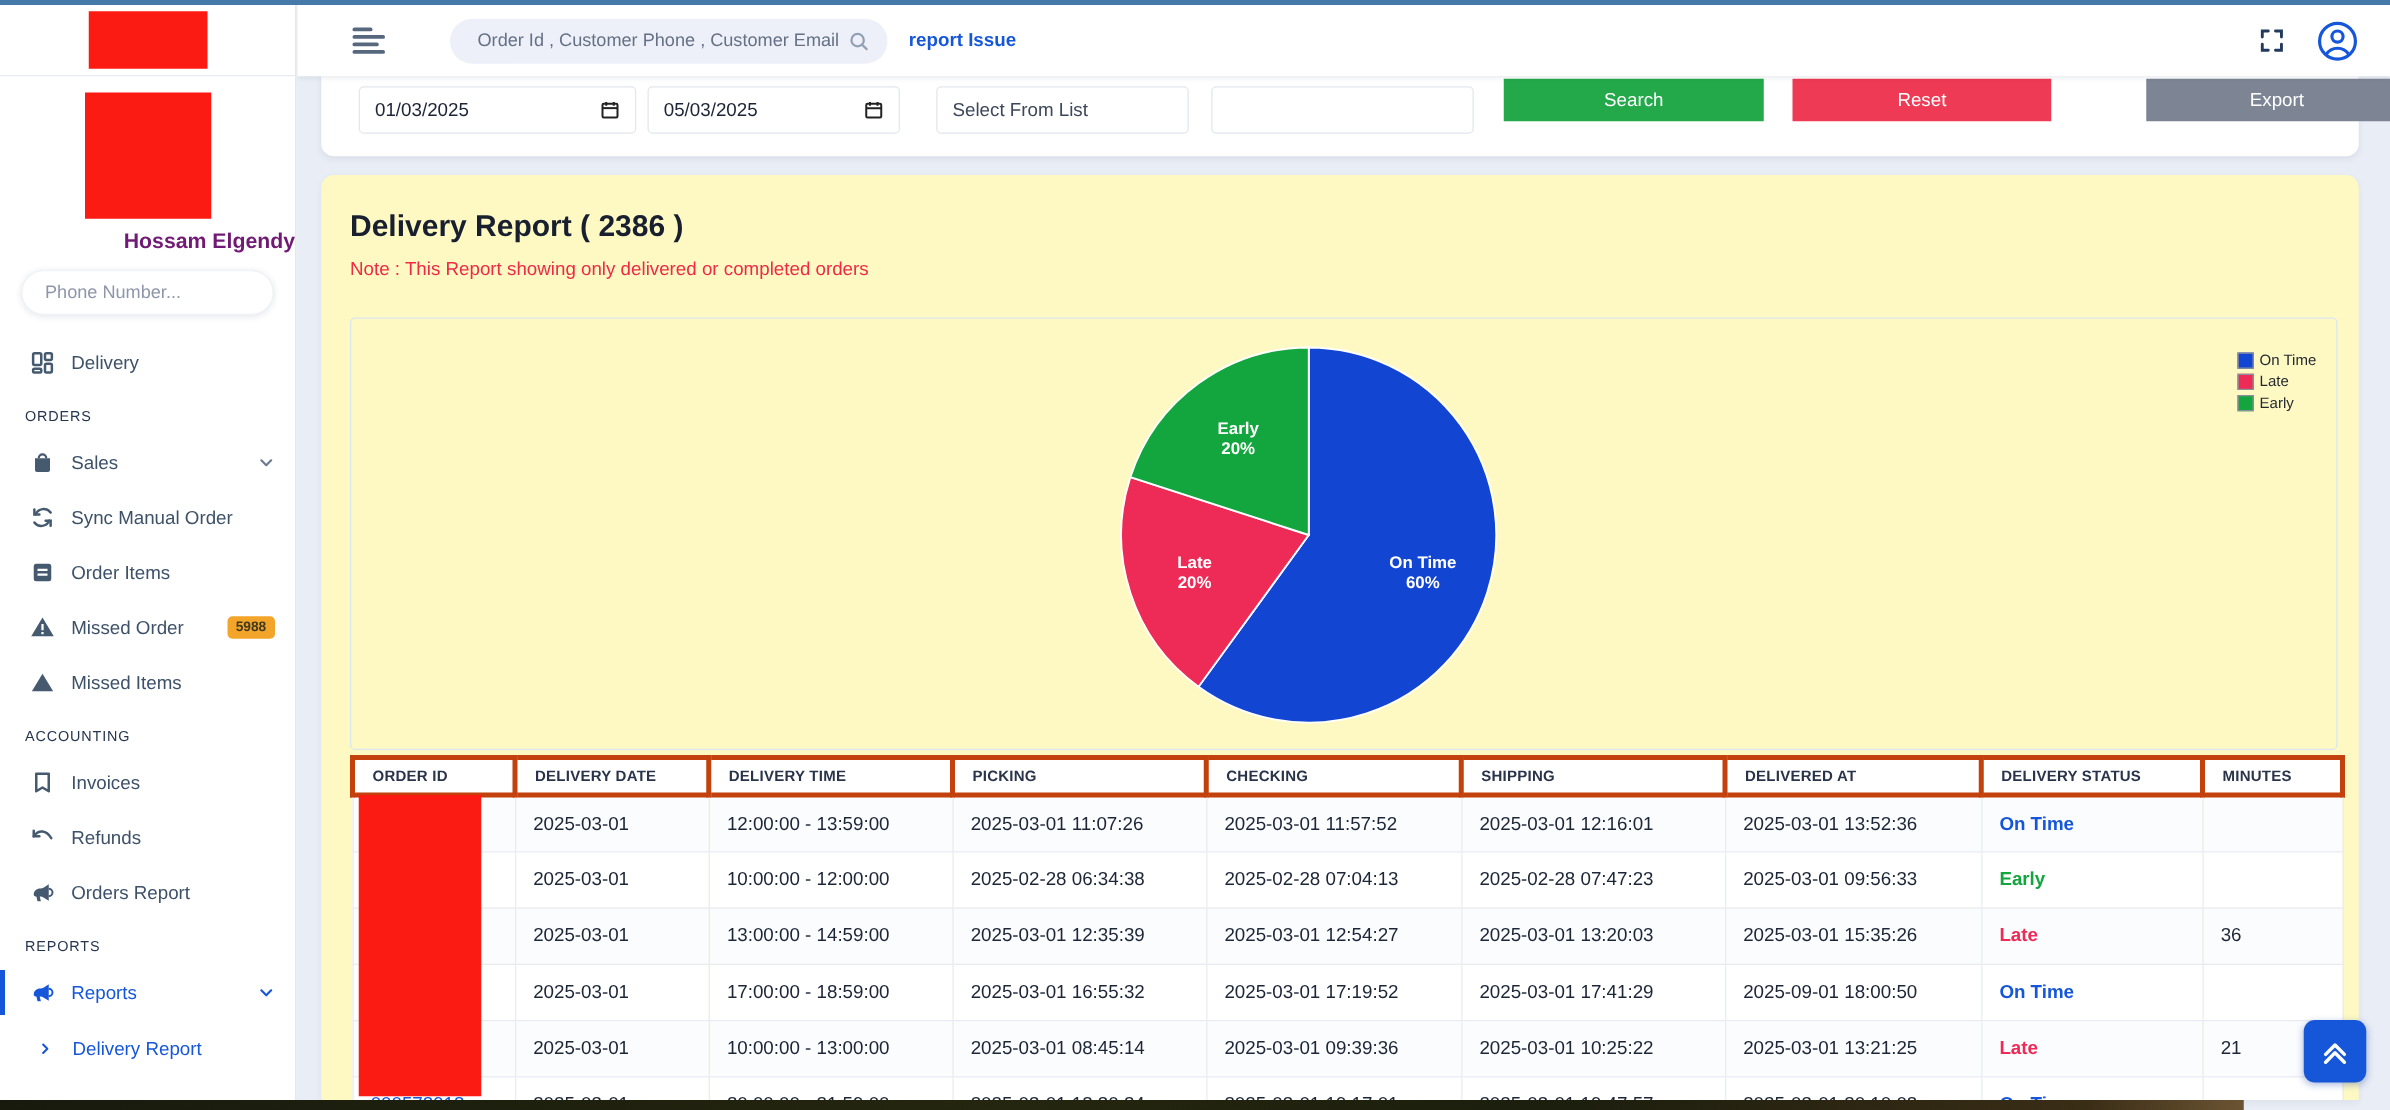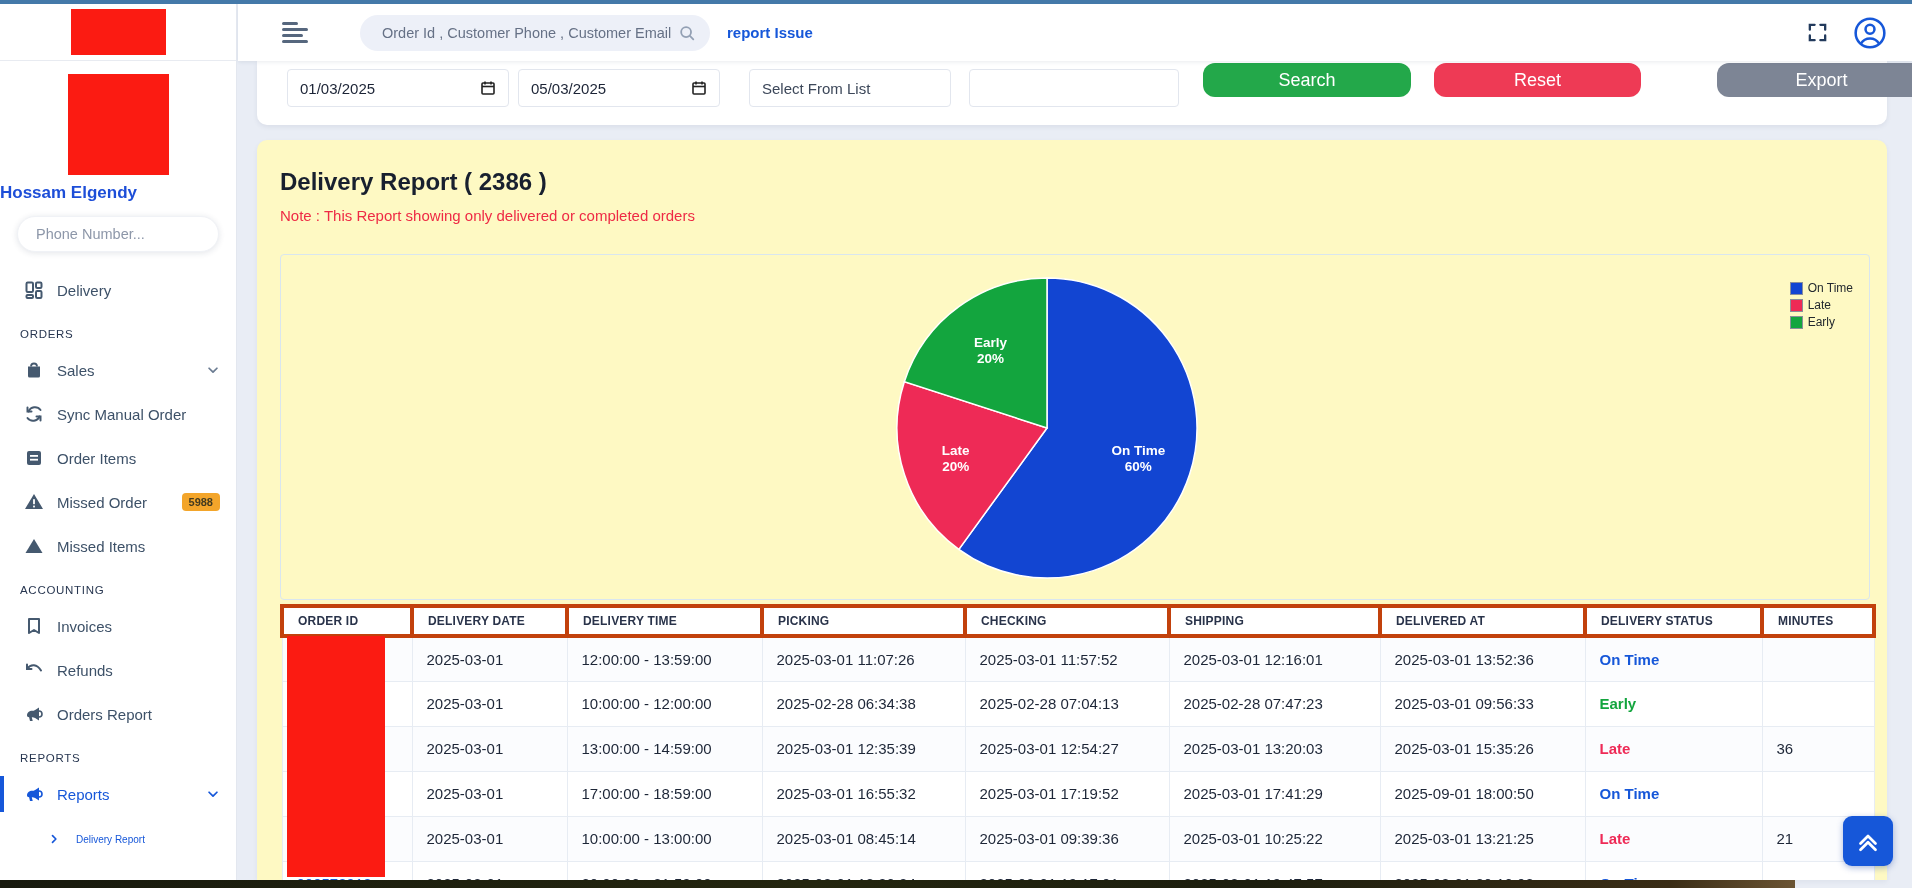--- a/index.html
+++ b/index.html
@@ -9,33 +9,33 @@
     background:#e9edf5;
     font-family:"Liberation Sans", sans-serif;
   }
   .top-accent { position:absolute; left:0; top:0; width:100%; height:4px; background:#4479a9; z-index:40; }
 
   
   .sidebar { position:absolute; left:0; top:4px; bottom:8px; width:237px; background:#fff; border-right:1px solid #e3e7ef; z-index:10; overflow:hidden; }
   .logo-wrap { height:57px; border-bottom:1px solid #e8ebf1; display:flex; align-items:center; justify-content:center; }
   .logo-red { width:95px; height:46px; background:#fb1b12; }
   .avatar-red { width:101px; height:101px; background:#fb1b12; margin:13px auto 0; }
-  .profile-name { text-align:left; font-size:17px; font-weight:bold; color:#1d4ed8; margin-top:8px; }
+  .profile-name { text-align:right; font-size:17px; font-weight:bold; color:#701a75; margin-top:8px; }
   .phone-input { display:block; width:202px; margin:13px auto 0; height:36px; border-radius:18px; border:1px solid #f0f2f6;
     box-shadow:0 1px 6px rgba(25,40,70,.12); padding:0 18px; font-size:14.5px; color:#333; outline:none; background:#fff; }
   .phone-input::placeholder { color:#8d97a9; }
   .nav { margin-top:16px; }
   .nav-header { padding:16px 0 8px 20px; font-size:11.5px; font-weight:normal; color:#273650; letter-spacing:.7px; }
   .nav-item { display:flex; align-items:center; height:44px; padding:0 16px 0 24px; color:#3d5168; font-size:15px; cursor:pointer; position:relative; }
   .nav-icon { width:20px; height:20px; margin-right:13px; color:#45596f; flex:none; display:flex; align-items:center; justify-content:center; }
   .nav-icon svg { width:100%; height:100%; }
   .nav-item.active { color:#1657d9; }
   .nav-item.active .nav-icon { color:#1657d9; }
   .nav-item.active.bar::before { content:""; position:absolute; left:0; top:4px; bottom:4px; width:4px; background:#1657d9; }
-  .nav-item.sub { padding-left:48px; font-size:10px; height:46px; }
+  .nav-item.sub { padding-left:30px; font-size:15px; height:46px; }
   .nav-item.sub .nav-icon { width:12px; height:12px; margin-right:16px; }
   .nav-badge { margin-left:auto; background:#f3a52a; color:#423a20; font-size:11px; font-weight:bold; padding:3px 7px; border-radius:4px; }
   .nav-chevron { margin-left:auto; width:14px; height:14px; color:#6b7c92; display:flex; }
   .nav-chevron svg { width:100%; height:100%; }
   .nav-item.active .nav-chevron { color:#1657d9; }
 
   
   .topbar { position:absolute; left:238px; top:4px; right:0; height:57px; background:#fff;
     box-shadow:0 1px 4px rgba(35,55,90,.10); display:flex; align-items:center; z-index:5; }
   .hamburger { margin-left:44px; width:26px; cursor:pointer; }
@@ -57,21 +57,21 @@
   .filter-card { position:absolute; left:257px; top:61px; width:1630px; height:64px; background:#fff;
     border-radius:0 0 10px 10px; box-shadow:0 2px 5px rgba(35,55,90,.08); z-index:4; }
   .f-field { position:absolute; top:8px; height:38px; border:1px solid #e2e6ee; border-radius:4px; background:#fff;
     display:flex; align-items:center; justify-content:space-between; padding:0 12px; font-size:15px; color:#1c2436; }
   .f-field input { border:none; outline:none; font-size:15px; color:#1c2436; width:130px; background:transparent; }
   .cal-glyph { width:16px; height:16px; flex:none; }
   .f-date1 { left:30px;  width:222px; }
   .f-date2 { left:261px; width:202px; }
   .f-select{ left:492px; width:202px; color:#3c4759; cursor:pointer; }
   .f-input { left:712px; width:210px; }
-  .f-btn { position:absolute; top:2px; height:34px; border:none; border-radius:12px; color:#fff; font-size:18px; cursor:pointer; }
+  .f-btn { position:absolute; top:2px; height:34px; border:none; border-radius:0; color:#fff; font-size:15px; cursor:pointer; }
   .btn-search { left:946px;  width:208px; background:#23a84a; }
   .btn-reset  { left:1177px; width:207px; background:#ee3a55; }
   .btn-export { left:1460px; width:209px; background:#7d8595; }
 
   
   .main-card { position:absolute; left:257px; top:140px; width:1630px; bottom:8px; background:#fef9c3;
     border-radius:10px 10px 0 0; box-shadow:0 2px 5px rgba(35,55,90,.06); overflow:hidden; z-index:3; }
   .report-title { margin:28px 0 0 23px; font-size:24px; font-weight:bold; color:#18202f; }
   .report-note { margin:11px 0 0 23px; font-size:15px; color:#ee2a45; }
   .chart-box { position:absolute; left:23px; top:114px; width:1590px; height:346px; border:1px solid #d9e6ef; border-radius:4px; }

